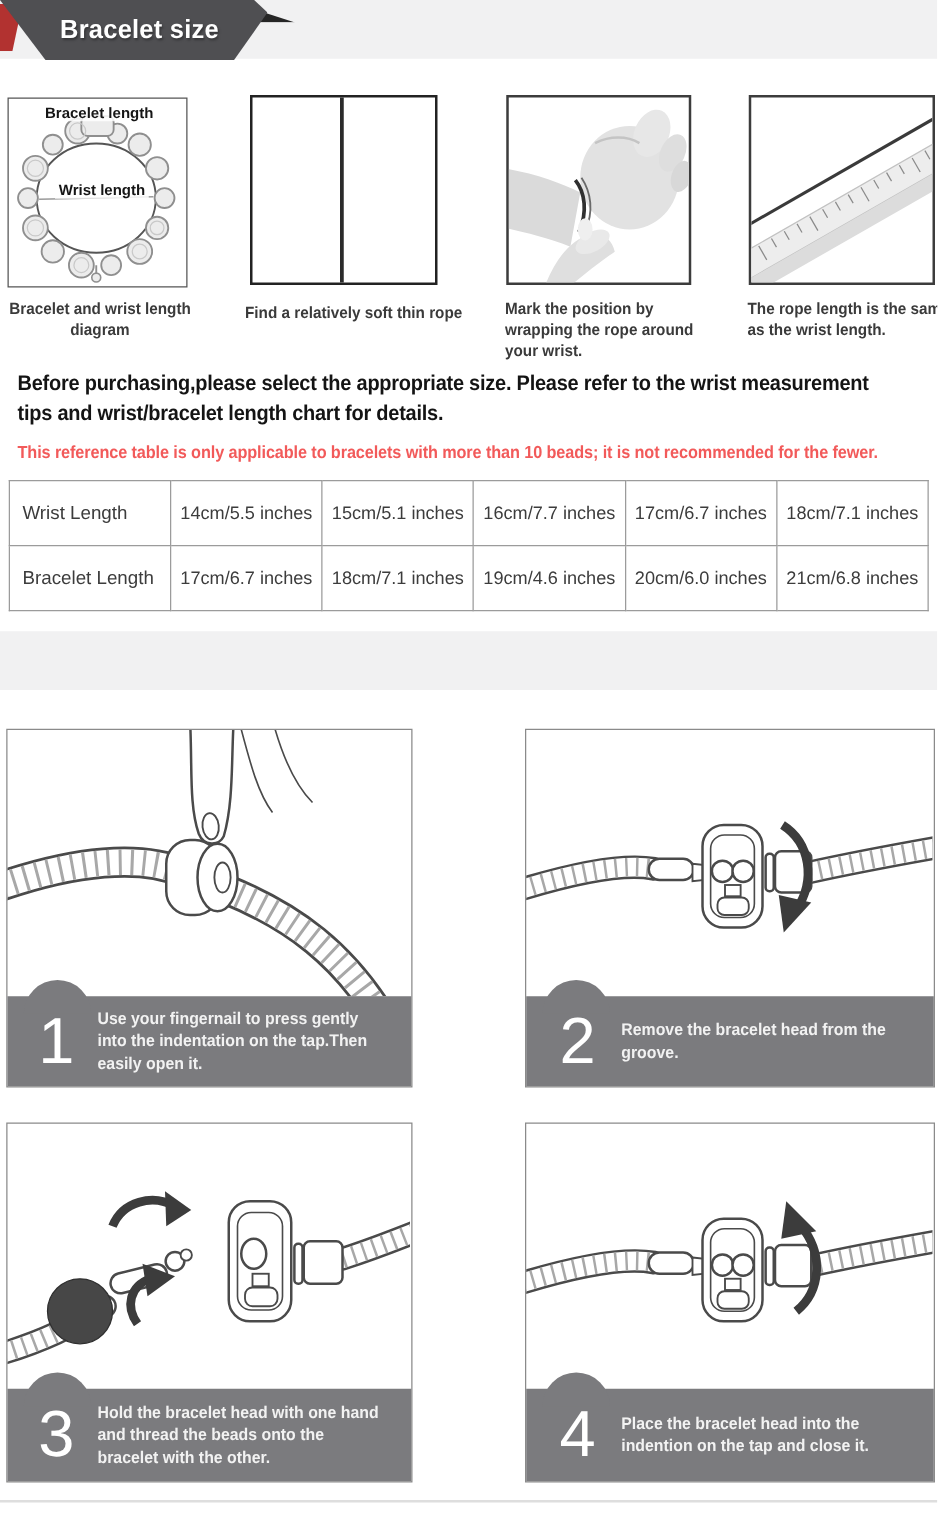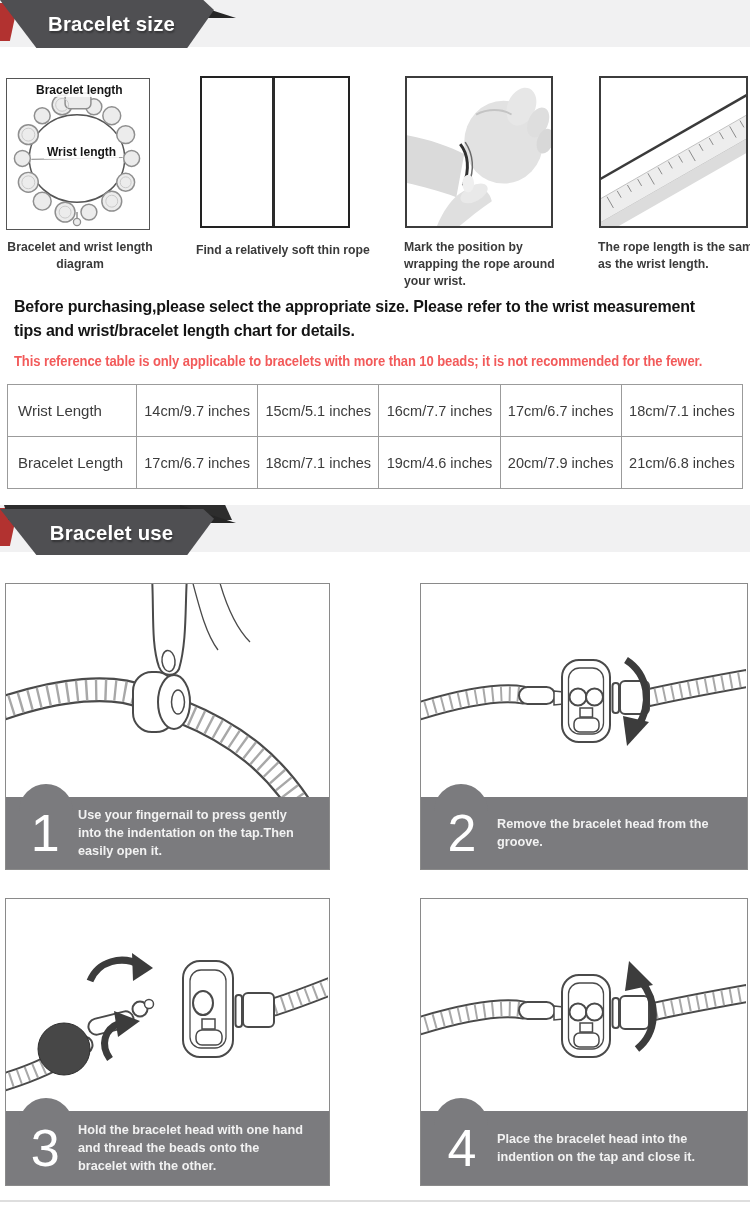--- a/index.html
+++ b/index.html
@@ -161,45 +161,38 @@
   </div>
   <div class="caption" style="left:598px;top:238px;width:172px;">The rope length is the same as the wrist length.</div>
 
   <div id="intro">Before purchasing,please select the appropriate size. Please refer to the wrist measurement tips and wrist/bracelet length chart for details.</div>
   <div id="note">This reference table is only applicable to bracelets with more than 10 beads; it is not recommended for the fewer.</div>
 
   <table id="size-table">
     <tbody>
       <tr>
         <td class="rowhead">Wrist Length</td>
-        <td>14cm/9.7 inches</td>
+        <td>14cm/5.5 inches</td>
         <td>15cm/5.1 inches</td>
         <td>16cm/7.7 inches</td>
         <td>17cm/6.7 inches</td>
         <td>18cm/7.1 inches</td>
       </tr>
       <tr>
         <td class="rowhead">Bracelet Length</td>
         <td>17cm/6.7 inches</td>
         <td>18cm/7.1 inches</td>
         <td>19cm/4.6 inches</td>
-        <td>20cm/7.9 inches</td>
+        <td>20cm/6.0 inches</td>
         <td>21cm/6.8 inches</td>
       </tr>
     </tbody>
   </table>
 
   <div class="band" style="top:505px;"></div>
-  <div class="ribbon" style="top:505px;">
-    <div class="red"></div>
-    <div class="strip"></div>
-    <div class="fold"></div>
-    <div class="main" style="top:4px;height:46px;"></div>
-    <div class="label" style="top:4px;">Bracelet use</div>
-  </div>
 
   <div class="panel" style="left:5px;top:583px;width:325px;height:287px;">
     <svg class="illus" width="322" height="213" viewBox="0 0 322 213">
       <path class="tube-o" d="M-14,128 C55,103 108,100 140,114"></path>
       <path class="tube-i" d="M-14,128 C55,103 108,100 140,114"></path>
       <path class="tube-r" d="M-14,128 C55,103 108,100 140,114"></path>
       <path class="tube-o" d="M176,128 C230,150 268,180 298,228"></path>
       <path class="tube-i" d="M176,128 C230,150 268,180 298,228"></path>
       <path class="tube-r" d="M176,128 C230,150 268,180 298,228"></path>
       <rect class="ln" x="127" y="88" width="42" height="60" rx="19"></rect>

